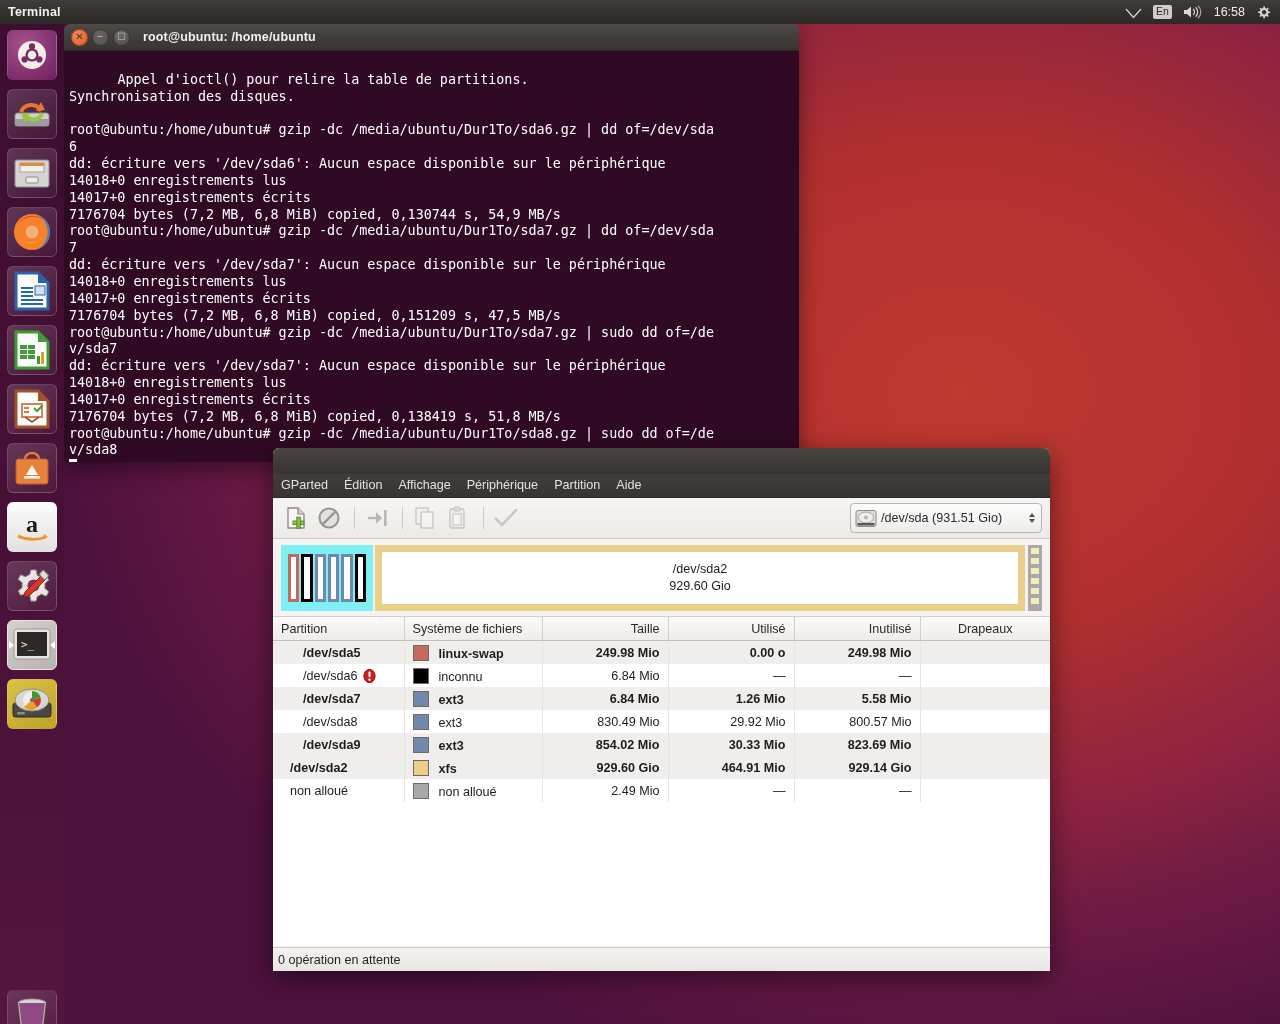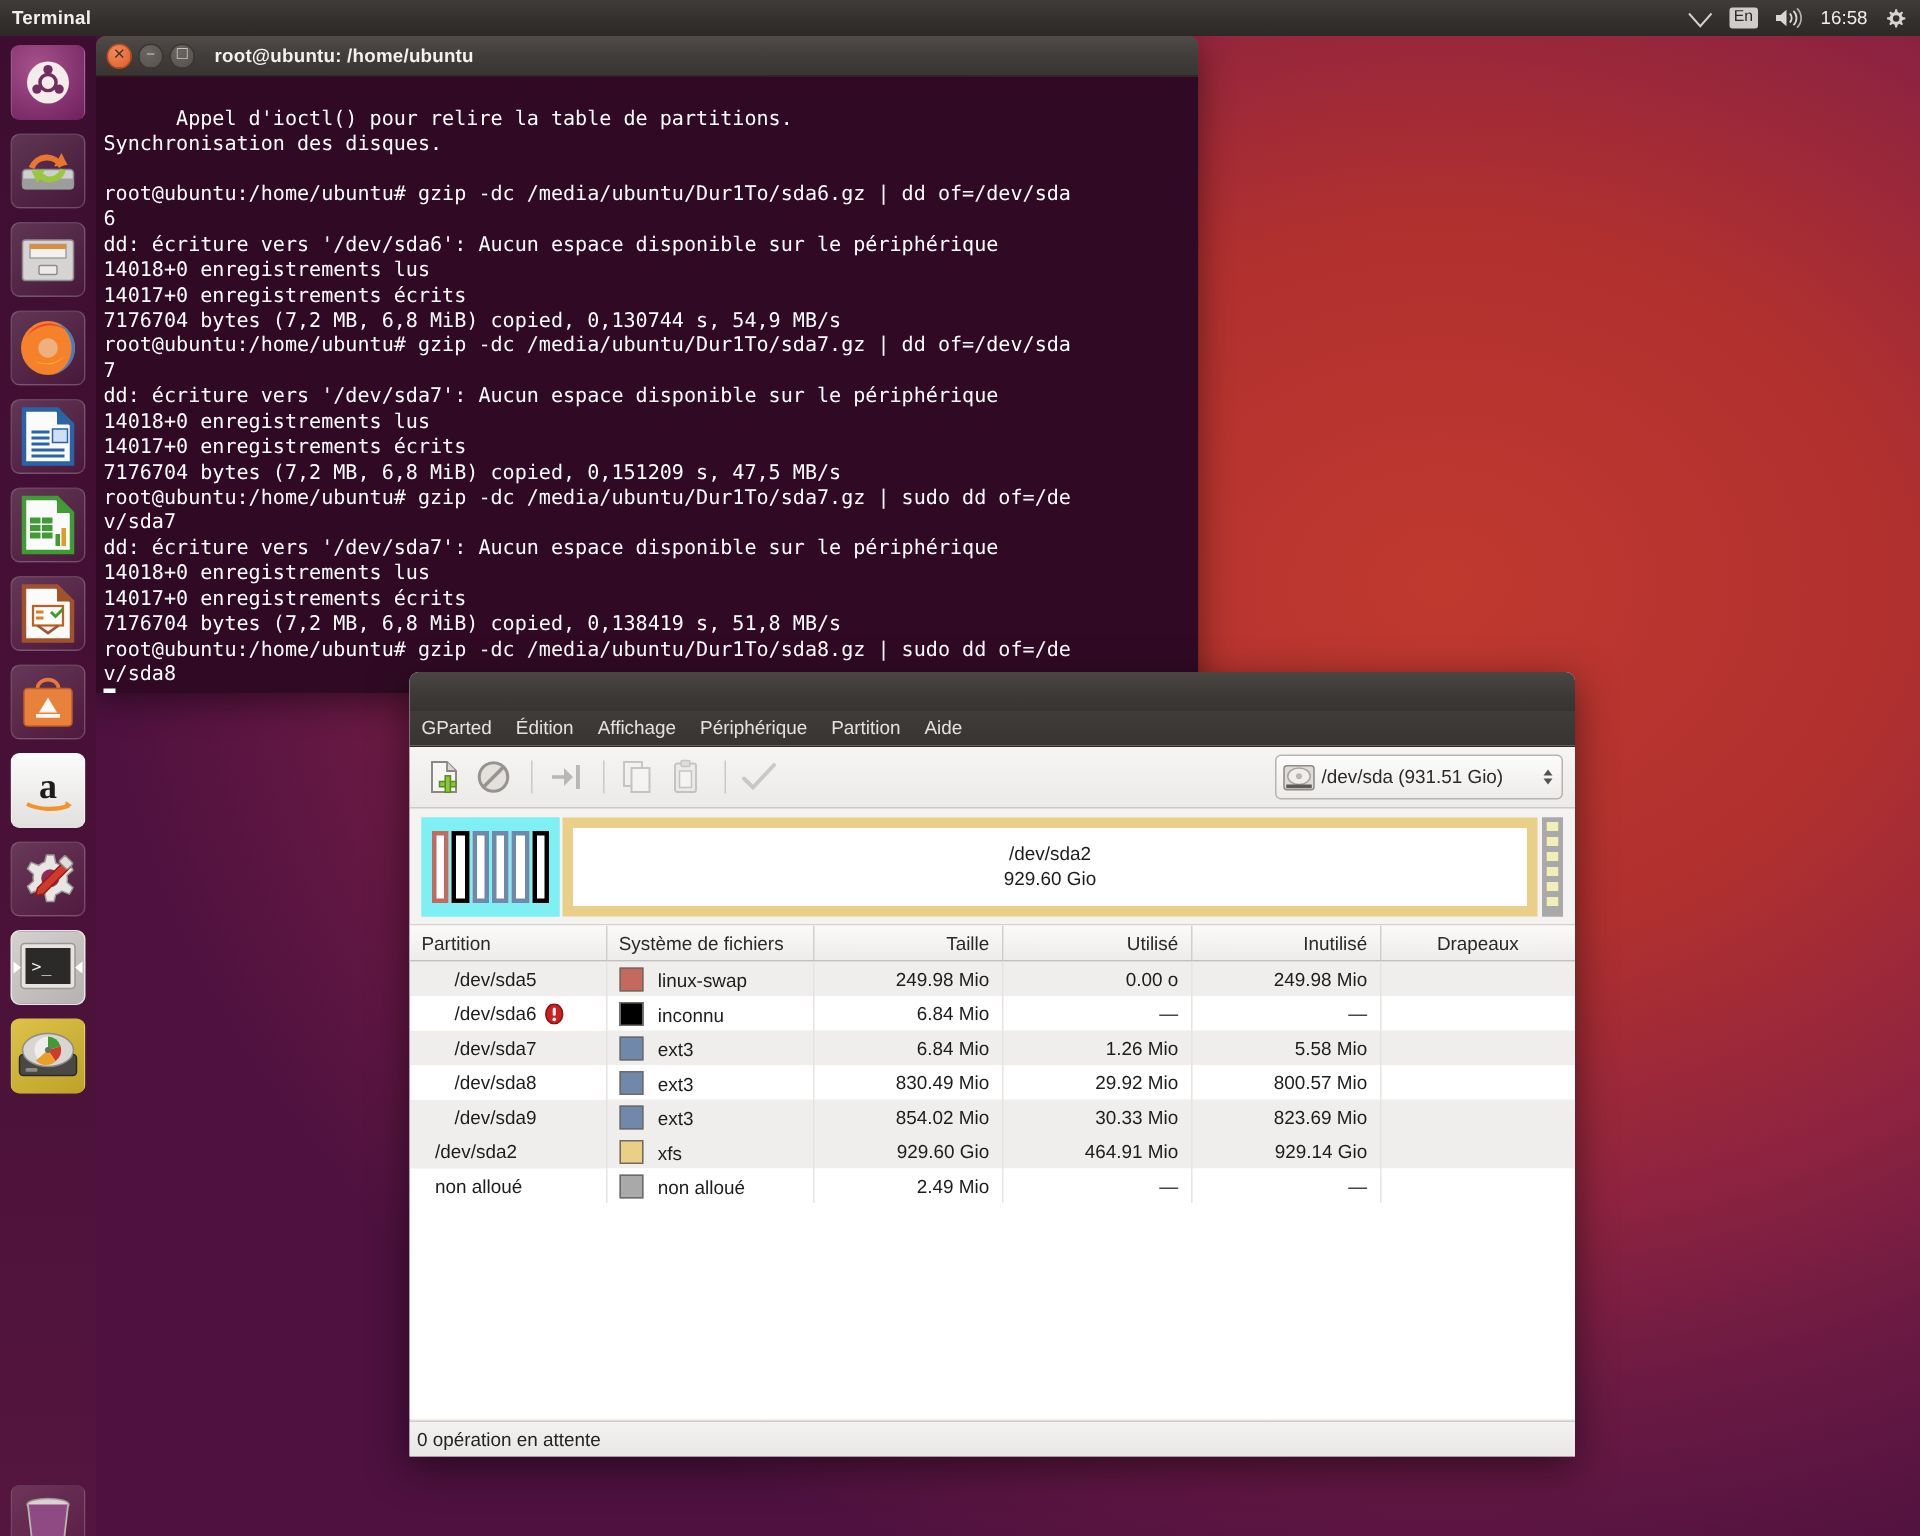--- a/index.html
+++ b/index.html
@@ -233,21 +233,21 @@
   }
   table.ptable thead th.num { text-align: right; margin-left: 26px; }
   table.ptable thead th:last-child { border-right: none; margin-left: 40px; }
   table.ptable tbody td {
     height: 23px; padding: 0 8px; color: #1f1d1b;
     border-right: 1px solid #e6e3e0;
     white-space: nowrap;
   }
   table.ptable tbody td:last-child { border-right: none; }
   table.ptable tbody tr.odd td { background: #ffffff; }
-  table.ptable tbody tr.even td { background: #f0eeec; }
+  table.ptable tbody tr.even td { background: #f0eeec; font-weight: bold; }
   td.num { text-align: right; }
   td.pname { position: relative; }
   .swatch {
     display: inline-block; width: 14px; height: 14px;
     border: 1px solid #6d6a67; vertical-align: -3px; margin-right: 10px;
   }
   .tri {
     display: inline-block; width: 0; height: 0;
     border-left: 4.5px solid transparent; border-right: 4.5px solid transparent;
     border-top: 5.5px solid #3a3734;

